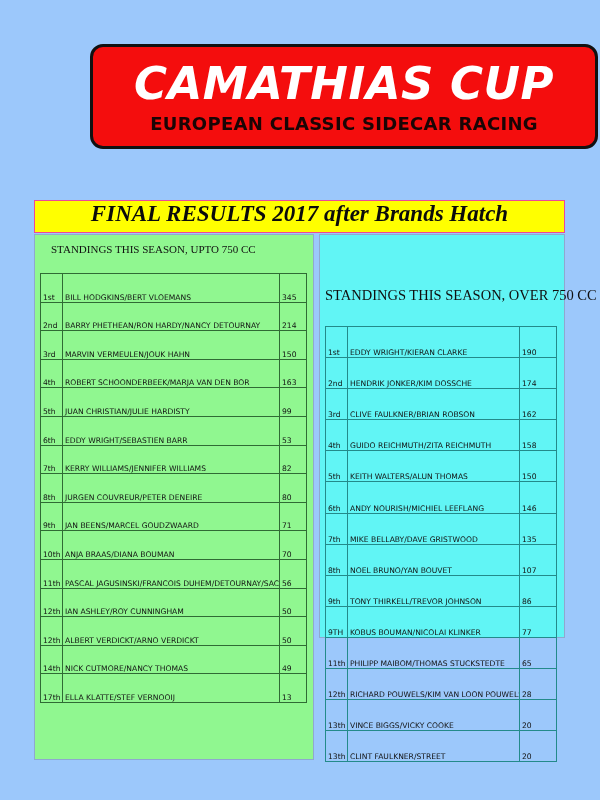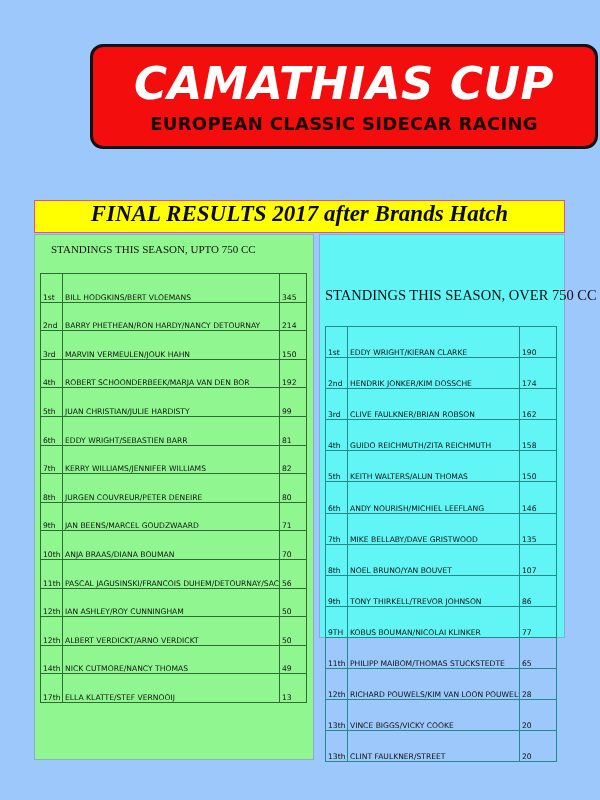--- a/index.html
+++ b/index.html
@@ -168,31 +168,31 @@
           <td class="pts">214</td>
         </tr>
         <tr>
           <td class="pos">3rd</td>
           <td class="crew">MARVIN VERMEULEN/JOUK HAHN</td>
           <td class="pts">150</td>
         </tr>
         <tr>
           <td class="pos">4th</td>
           <td class="crew">ROBERT SCHOONDERBEEK/MARJA VAN DEN BOR</td>
-          <td class="pts">192</td>
+          <td class="pts">163</td>
         </tr>
         <tr>
           <td class="pos">5th</td>
           <td class="crew">JUAN CHRISTIAN/JULIE HARDISTY</td>
           <td class="pts">99</td>
         </tr>
         <tr>
           <td class="pos">6th</td>
           <td class="crew">EDDY WRIGHT/SEBASTIEN BARR</td>
-          <td class="pts">81</td>
+          <td class="pts">53</td>
         </tr>
         <tr>
           <td class="pos">7th</td>
           <td class="crew">KERRY WILLIAMS/JENNIFER WILLIAMS</td>
           <td class="pts">82</td>
         </tr>
         <tr>
           <td class="pos">8th</td>
           <td class="crew">JURGEN COUVREUR/PETER DENEIRE</td>
           <td class="pts">80</td>

